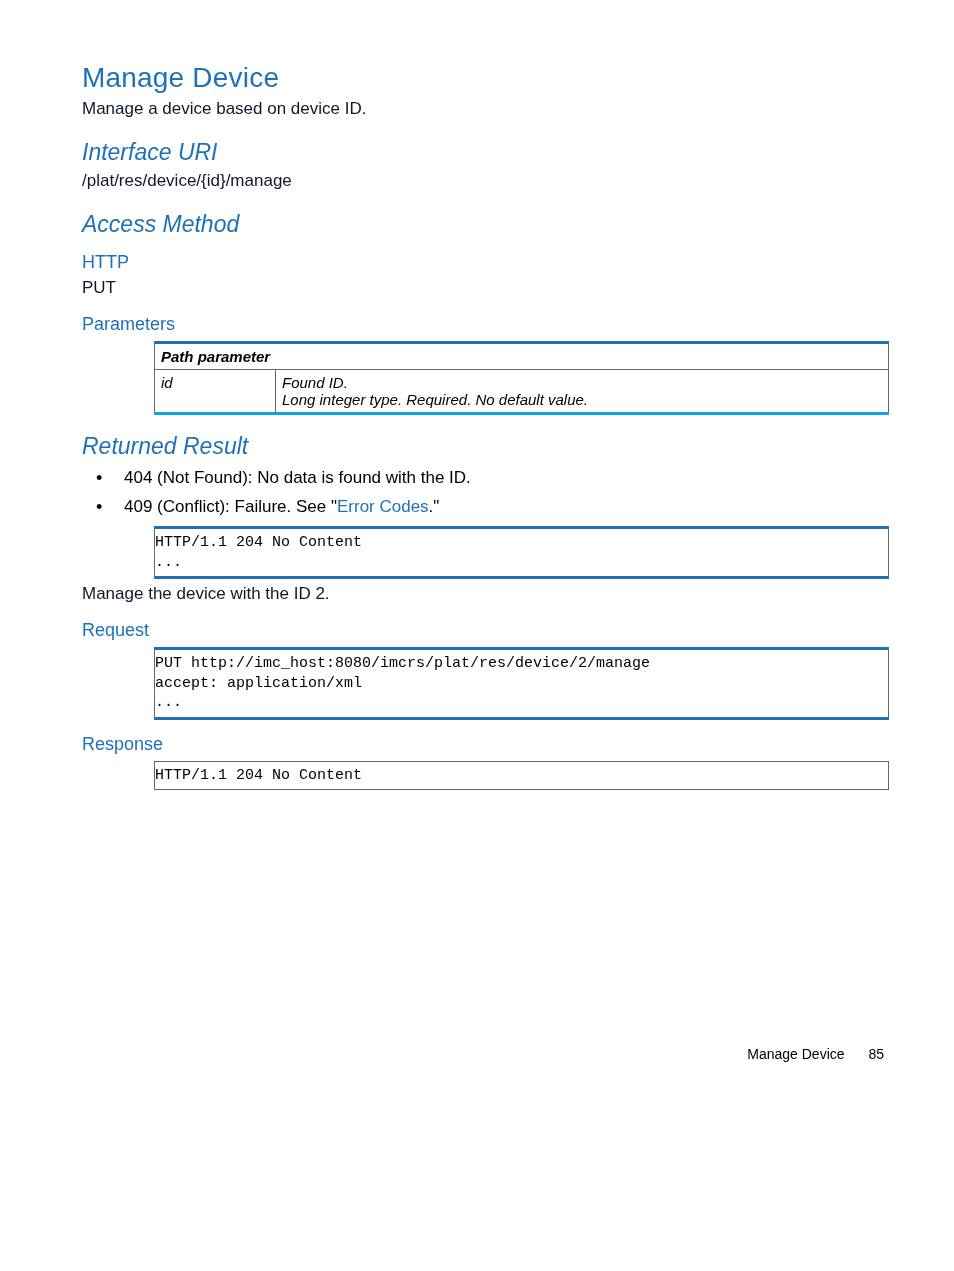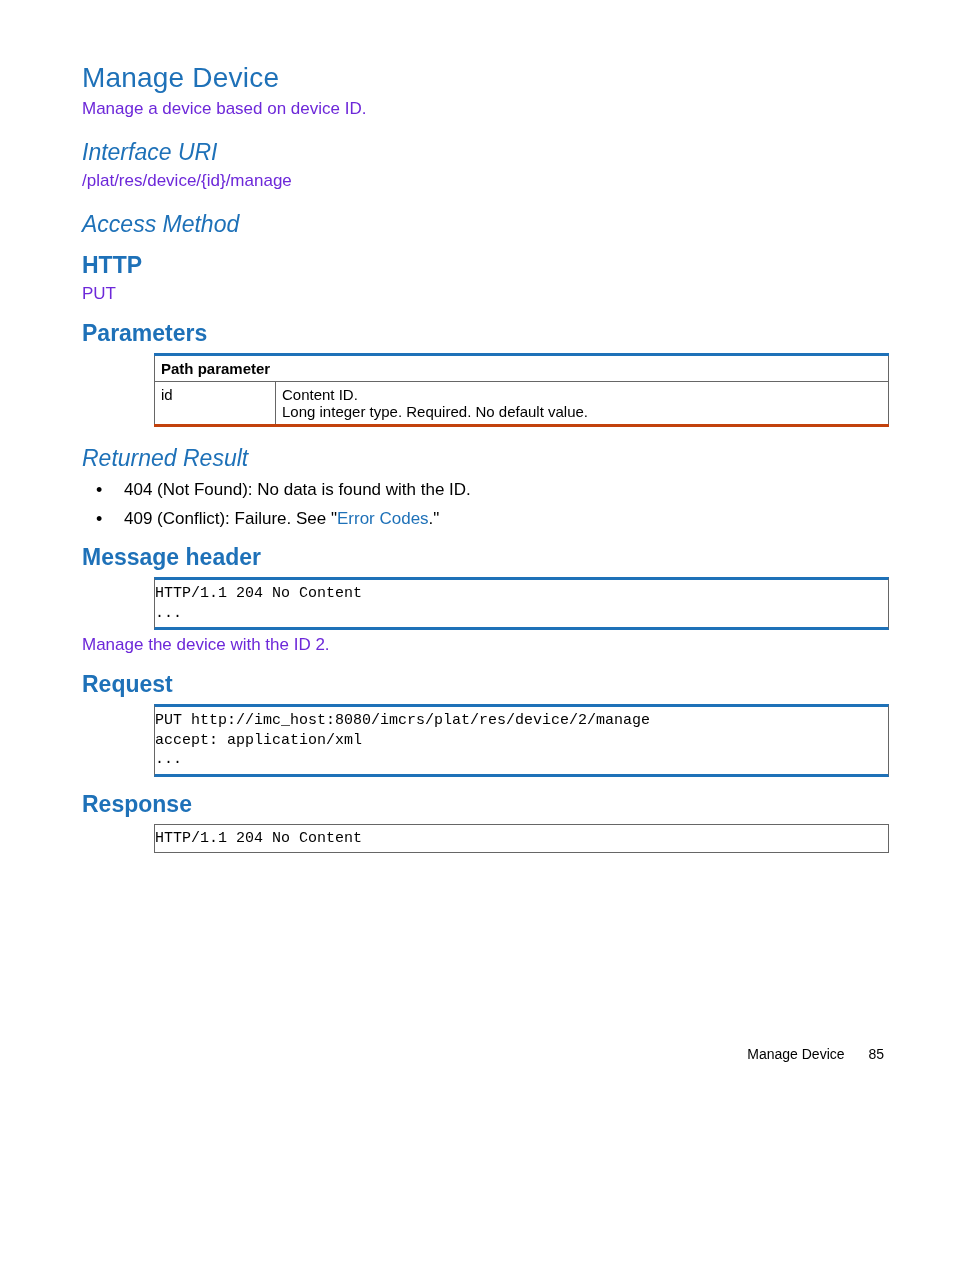--- a/index.html
+++ b/index.html
@@ -31,30 +31,30 @@
   h2.section {
     font-family: Arial, Helvetica, sans-serif;
     font-weight: 400;
     font-size: 23px;
     color: #1e71b8;
     margin: 18px 0 4px 0;
     font-style: italic;
   }
   h3.subsection {
     font-family: Arial, Helvetica, sans-serif;
-    font-weight: 700;
-    font-size: 23px;
+    font-weight: 400;
+    font-size: 18px;
     color: #1e71b8;
     margin: 14px 0 4px 0;
   }
   .ind1 { margin-left: 72px; }
   .body-text {
     font-family: Arial, Helvetica, sans-serif;
     font-size: 17px;
-    color: #6d28d9;
+    color: #0f172a;
     margin: 4px 0 8px 0;
     line-height: 1.35;
   }
   ul.status {
     margin: 6px 0 8px 0;
     padding-left: 0;
     list-style: none;
   }
   ul.status li {
     font-size: 17px;
@@ -87,21 +87,22 @@
     text-align: left;
     vertical-align: top;
     font-weight: 400;
   }
   table.param thead th {
     font-weight: 700;
     font-size: 15px;
   }
   table.param {
     border-top: 3px solid #1e71b8;
-    border-bottom: 3px solid #c2410c;
+    border-bottom: 3px solid #0ea5e9;
+    font-style: italic;
   }
   table.param td.keycol { width: 108px; }
   .codeblock {
     border: 1px solid #666;
     border-top: 3px solid #1e71b8;
     border-bottom: 3px solid #1e71b8;
     width: 735px;
     box-sizing: border-box;
     padding: 4px 0;
     margin-top: 6px;
@@ -146,36 +147,35 @@
     <table class="param">
       <thead>
         <tr>
             <th colspan="2">Path parameter</th>
           </tr>
       </thead>
       <tbody>
         <tr>
           <td class="keycol">id</td>
           <td>
-            <div>Content ID.</div>
+            <div>Found ID.</div>
             <div>Long integer type. Required. No default value.</div>
           </td>
         </tr>
       </tbody>
     </table>
   </div>
 
   <h2 class="section">Returned Result</h2>
 
   <ul class="status ind1">
     <li>404 (Not Found): No data is found with the ID.</li>
     <li><span>409 (Conflict): Failure. See "</span><a class="link">Error Codes</a><span>."</span></li>
   </ul>
 
-  <h3 class="subsection ind1">Message header</h3>
   <div class="ind1">
     <div class="codeblock">HTTP/1.1 204 No Content
 ...</div>
   </div>
 
   <p class="body-text ind1">Manage the device with the ID 2.</p>
 
   <h3 class="subsection ind1">Request</h3>
   <div class="ind1">
     <div class="codeblock">PUT http://imc_host:8080/imcrs/plat/res/device/2/manage

